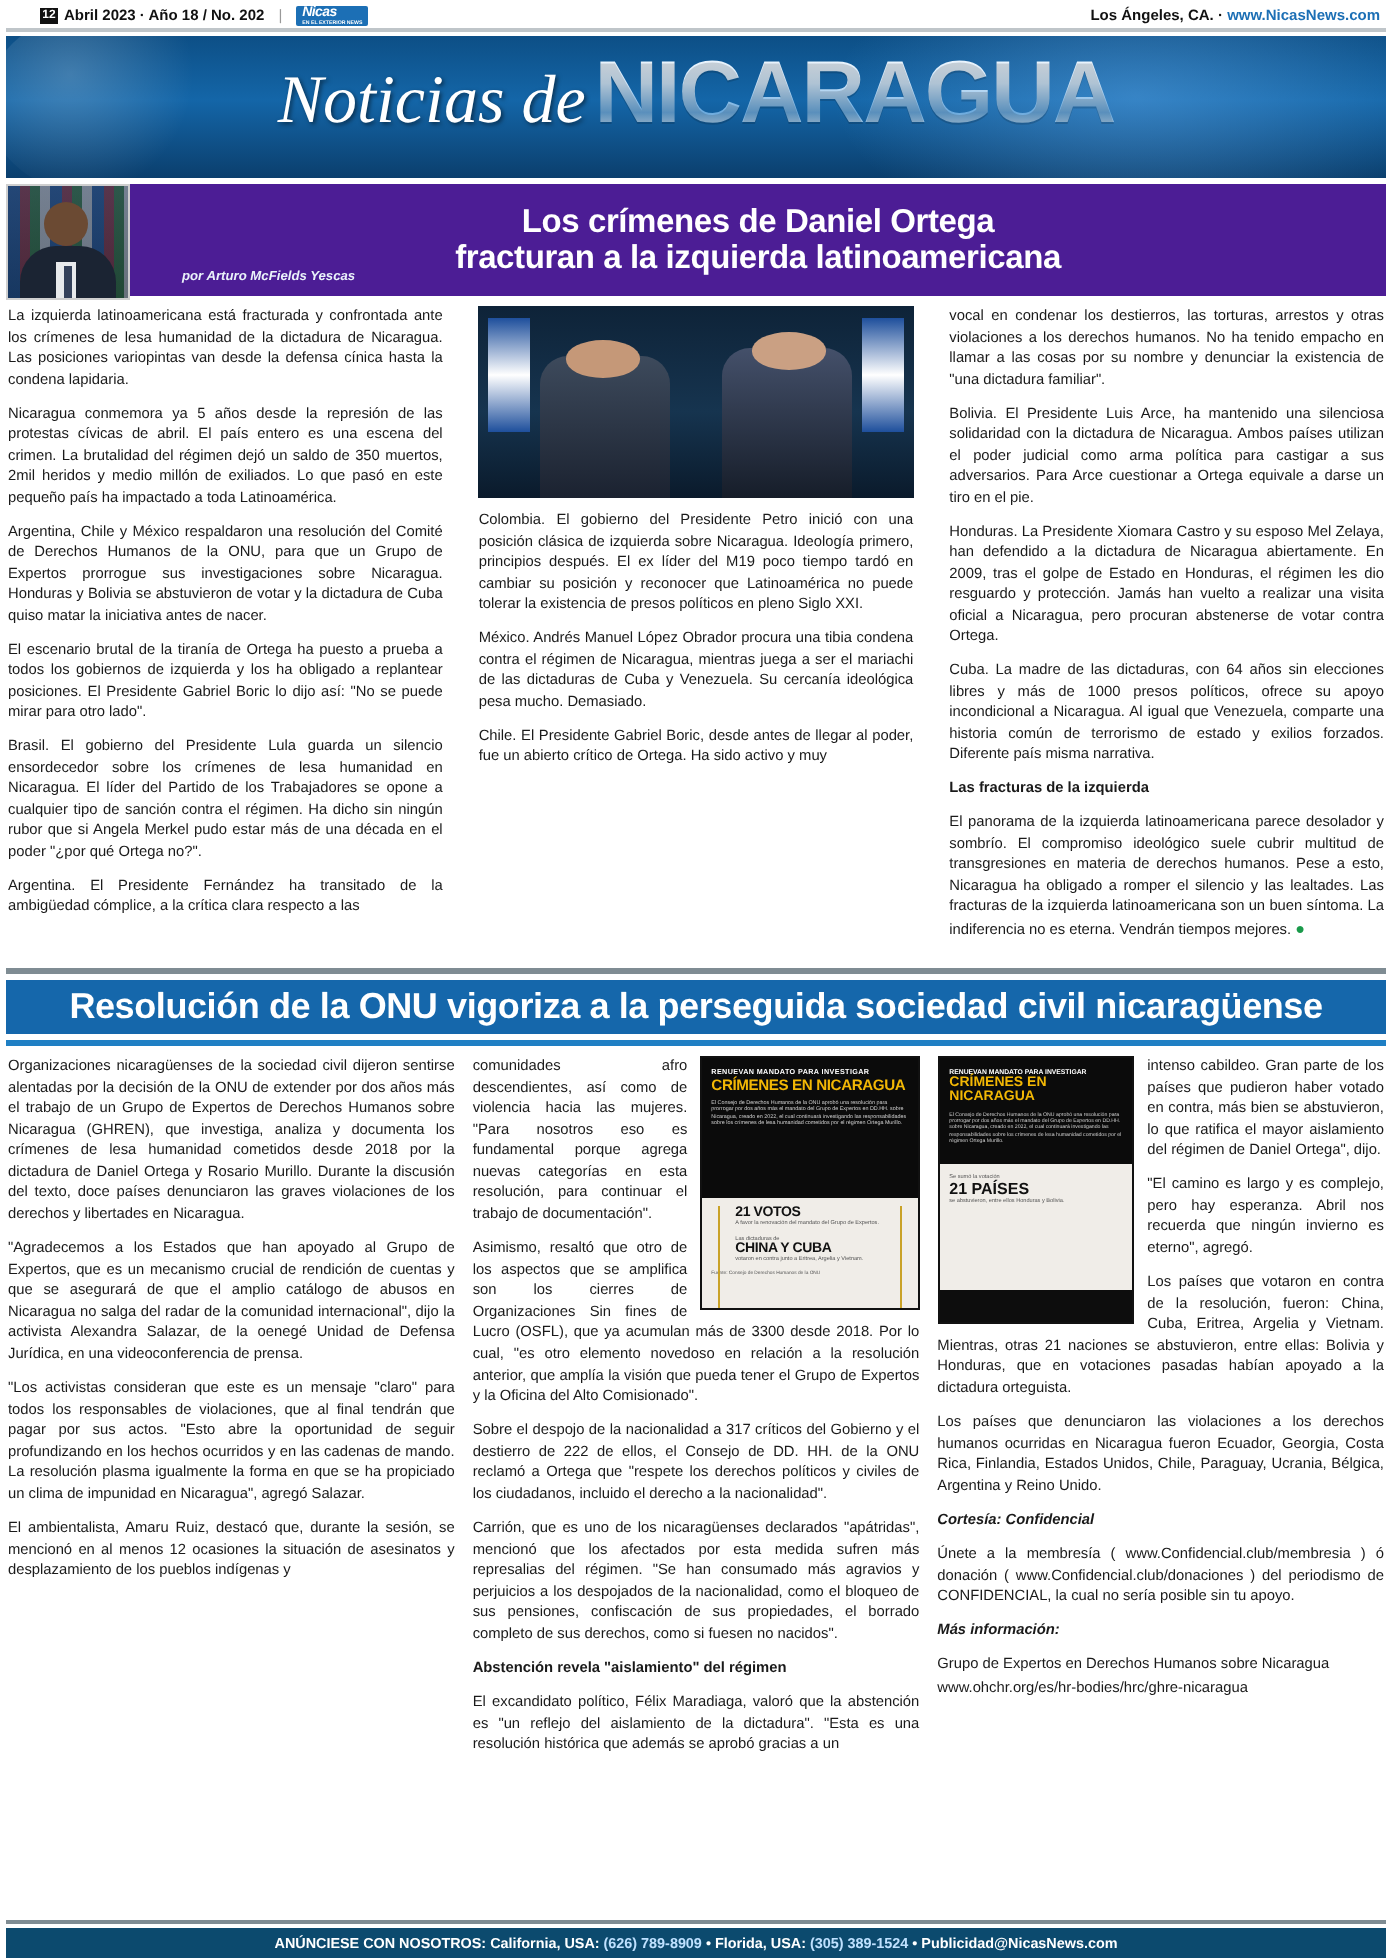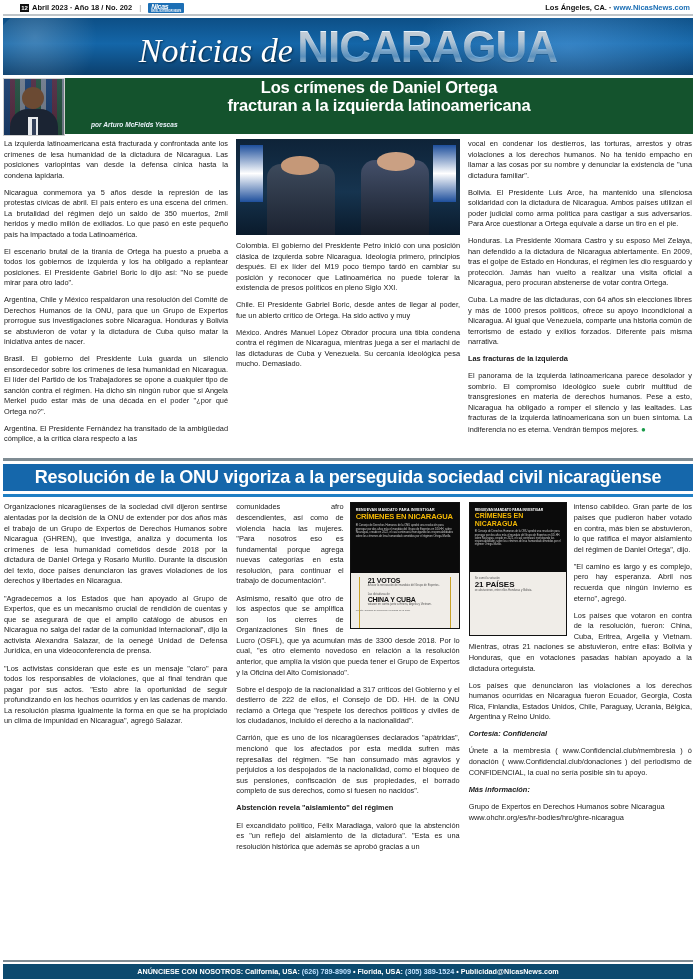--- a/index.html
+++ b/index.html
@@ -17,21 +17,21 @@
   .topbar .datebox{display:flex;align-items:center;gap:3px;}
   .daybadge{display:inline-flex;align-items:center;justify-content:center;background:#111;color:#fff;font-size:6px;font-weight:bold;width:9px;height:8px;line-height:8px;}
   .topbar .sep{margin:0 4px;color:#999;font-weight:normal;}
   .nicaslogo{display:inline-block;background:#1c6fb5;color:#fff;font-style:italic;font-weight:bold;font-size:7px;padding:0 3px;letter-spacing:-.3px;border-radius:1px;}
   .nicaslogo small{display:block;font-size:2.6px;font-style:normal;letter-spacing:0;line-height:3px;}
   .topbar .right{margin-left:auto;font-size:7.5px;}
   .topbar .right .url{color:#1c6fb5;}
   .rulegray{height:2px;background:#bfc5c9;margin:0 3px;}
 
   
-  .masthead{position:relative;height:57px;margin:2px 3px 0 3px;
+  .masthead{position:relative;height:71px;margin:2px 3px 0 3px;
     background:linear-gradient(180deg,#0d4f86 0%,#1466a8 45%,#0b3f6d 100%);
     overflow:hidden;}
   .masthead .globe{position:absolute;left:-10px;top:-14px;width:120px;height:95px;border-radius:50%;
     background:radial-gradient(circle at 35% 35%,rgba(255,255,255,.20),rgba(255,255,255,0) 62%);}
   .masthead .glow{position:absolute;right:-40px;top:-50px;width:330px;height:160px;border-radius:50%;
     background:radial-gradient(ellipse at center,rgba(120,190,255,.35),rgba(120,190,255,0) 65%);}
   .mh-title{position:absolute;left:0;right:0;top:4px;text-align:center;white-space:nowrap;}
   .mh-a{font-family:"Liberation Serif",serif;font-style:italic;font-size:34px;color:#fff;letter-spacing:0px;
         text-shadow:1px 1px 2px rgba(0,0,0,.5);}
   .mh-b{font-family:"Liberation Sans",sans-serif;font-size:44px;font-weight:bold;letter-spacing:-1px;
@@ -43,26 +43,26 @@
   .head1{display:flex;margin:3px 3px 0 3px;height:56px;}
   .photo{width:60px;height:56px;flex:none;border:1px solid #cfcfcf;overflow:hidden;position:relative;
     background:linear-gradient(180deg,#2c3d5c,#101a2b);}
   .photo .flags{position:absolute;inset:0;background:
      repeating-linear-gradient(90deg,#1d4f8c 0 6px,#7d3040 6px 11px,#2e6d3d 11px 16px,#b0b7bd 16px 21px);
      opacity:.55;}
   .photo .head{position:absolute;left:18px;top:8px;width:22px;height:22px;border-radius:50%;background:#6b4a33;}
   .photo .body{position:absolute;left:6px;bottom:0;width:48px;height:26px;background:#1b2433;border-radius:18px 18px 0 0;}
   .photo .shirt{position:absolute;left:24px;bottom:0;width:10px;height:18px;background:#e8eaec;}
   .photo .tie{position:absolute;left:27.5px;bottom:0;width:4px;height:16px;background:#34415a;}
-  .bluebar{flex:1;background:#14532d;position:relative;display:flex;align-items:flex-start;justify-content:center;}
+  .bluebar{flex:1;background:#4c1d95;position:relative;display:flex;align-items:center;justify-content:center;}
   .byline{position:absolute;left:26px;bottom:6px;font-style:italic;font-weight:bold;font-size:6.6px;color:#eaf2fa;}
   .h1text{text-align:center;color:#fff;font-size:16.5px;font-weight:bold;line-height:1.12;letter-spacing:-.2px;}
 
   
-  .cols{display:flex;margin:5px 4px 0 4px;gap:8px;}
+  .cols{display:flex;margin:5px 4px 0 4px;gap:18px;}
   .col{flex:1;min-width:0;}
   .col p{margin:0 0 6.5px 0;font-size:7.4px;line-height:1.42;text-align:justify;color:#1a1a1a;}
   .sub{font-weight:bold;font-size:7.6px;margin:0 0 2px 0;}
   .enddot{color:#1a9a4a;font-size:8px;}
 
   .midimg{float:none;width:100%;height:96px;margin:0 0 6px 0;position:relative;overflow:hidden;border:0;}
   .midimg .sky{position:absolute;inset:0;background:linear-gradient(180deg,#0e2338 0%,#16344f 55%,#0a1a2b 100%);}
   .midimg .p1,.midimg .p2{position:absolute;bottom:0;border-radius:14px 14px 0 0;}
   .midimg .p1{left:14%;width:30%;height:74%;background:linear-gradient(180deg,#3d4a5c,#1b2230);}
   .midimg .p2{right:14%;width:30%;height:78%;background:linear-gradient(180deg,#44506a,#161d29);}
@@ -89,21 +89,21 @@
   .poster .botblk{position:absolute;left:0;right:0;bottom:0;height:44%;background:#f0ede8;padding:4px 5px;box-sizing:border-box;}
   .poster .sm{font-size:2.8px;color:#555;line-height:3.2px;}
   .poster .num{font-size:7px;font-weight:bold;color:#111;letter-spacing:-.2px;}
   .poster .tick{position:absolute;width:1px;height:10px;background:#c9a227;}
 
   .poster2{width:96px;height:132px;float:left;margin:0 7px 5px 0;background:#0d0d0d;position:relative;overflow:hidden;border:1px solid #111;}
   .poster2 .t{position:absolute;left:0;right:0;top:0;height:52%;background:#0b0b0b;padding:5px;box-sizing:border-box;}
   .poster2 .k{font-size:3.4px;color:#fff;font-weight:bold;line-height:4px;}
   .poster2 .bt{font-size:7px;color:#f2b705;font-weight:bold;line-height:7.5px;}
   .poster2 .bd{font-size:2.6px;color:#cfcfcf;line-height:3.2px;margin-top:3px;}
-  .poster2 .b{position:absolute;left:0;right:0;bottom:0;height:48%;background:#f0ede8;padding:5px;box-sizing:border-box;}
+  .poster2 .b{position:absolute;left:0;right:0;bottom:16px;height:48%;background:#f0ede8;padding:5px;box-sizing:border-box;}
   .poster2 .n{font-size:8px;font-weight:bold;color:#111;}
   .poster2 .s{font-size:2.8px;color:#555;line-height:3.3px;}
 
   .courtesy{font-style:italic;font-weight:bold;font-size:7.4px;margin:0 0 6px 0;}
   .link{color:#1c6fb5;}
   .masinfo{font-weight:bold;font-style:italic;font-size:7.6px;margin:0 0 2px 0;}
 
   
   .footwrap{position:absolute;left:0;right:0;bottom:0;}
   .footrule{height:2px;background:#7f8c93;margin:0 3px 2px 3px;}
@@ -156,38 +156,38 @@
         <div>fracturan a la izquierda latinoamericana</div>
       </div>
       <div class="byline">por Arturo McFields Yescas</div>
     </div>
   </div>
 
   <div class="cols">
     <div class="col">
       <p>La izquierda latinoamericana está fracturada y confrontada ante los crímenes de lesa humanidad de la dictadura de Nicaragua. Las posiciones variopintas van desde la defensa cínica hasta la condena lapidaria.</p>
       <p>Nicaragua conmemora ya 5 años desde la represión de las protestas cívicas de abril. El país entero es una escena del crimen. La brutalidad del régimen dejó un saldo de 350 muertos, 2mil heridos y medio millón de exiliados. Lo que pasó en este pequeño país ha impactado a toda Latinoamérica.</p>
+      <p>Argentina, Chile y México respaldaron una resolución del Comité de Derechos Humanos de la ONU, para que un Grupo de Expertos prorrogue sus investigaciones sobre Nicaragua. Honduras y Bolivia se abstuvieron de votar y la dictadura de Cuba quiso matar la iniciativa antes de nacer.</p>
       <p>El escenario brutal de la tiranía de Ortega ha puesto a prueba a todos los gobiernos de izquierda y los ha obligado a replantear posiciones. El Presidente Gabriel Boric lo dijo así: "No se puede mirar para otro lado".</p>
-      <p>Argentina, Chile y México respaldaron una resolución del Comité de Derechos Humanos de la ONU, para que un Grupo de Expertos prorrogue sus investigaciones sobre Nicaragua. Honduras y Bolivia se abstuvieron de votar y la dictadura de Cuba quiso matar la iniciativa antes de nacer.</p>
       <p>Brasil. El gobierno del Presidente Lula guarda un silencio ensordecedor sobre los crímenes de lesa humanidad en Nicaragua. El líder del Partido de los Trabajadores se opone a cualquier tipo de sanción contra el régimen. Ha dicho sin ningún rubor que si Angela Merkel pudo estar más de una década en el poder "¿por qué Ortega no?".</p>
       <p>Argentina. El Presidente Fernández ha transitado de la ambigüedad cómplice, a la crítica clara respecto a las</p>
     </div>
     <div class="col">
       <div class="midimg">
         <div class="sky"></div>
         <div class="flagL"></div>
         <div class="flagR"></div>
         <div class="p1"></div>
         <div class="p2"></div>
         <div class="f1"></div>
         <div class="f2"></div>
       </div>
       <p>Colombia. El gobierno del Presidente Petro inició con una posición clásica de izquierda sobre Nicaragua. Ideología primero, principios después. El ex líder del M19 poco tiempo tardó en cambiar su posición y reconocer que Latinoamérica no puede tolerar la existencia de presos políticos en pleno Siglo XXI.</p>
+      <p>México. Andrés Manuel López Obrador procura una tibia condena contra el régimen de Nicaragua, mientras juega a ser el mariachi de las dictaduras de Cuba y Venezuela. Su cercanía ideológica pesa mucho. Demasiado.</p>
       <p>Chile. El Presidente Gabriel Boric, desde antes de llegar al poder, fue un abierto crítico de Ortega. Ha sido activo y muy</p>
-      <p>México. Andrés Manuel López Obrador procura una tibia condena contra el régimen de Nicaragua, mientras juega a ser el mariachi de las dictaduras de Cuba y Venezuela. Su cercanía ideológica pesa mucho. Demasiado.</p>
     </div>
     <div class="col">
       <p>vocal en condenar los destierros, las torturas, arrestos y otras violaciones a los derechos humanos. No ha tenido empacho en llamar a las cosas por su nombre y denunciar la existencia de "una dictadura familiar".</p>
       <p>Bolivia. El Presidente Luis Arce, ha mantenido una silenciosa solidaridad con la dictadura de Nicaragua. Ambos países utilizan el poder judicial como arma política para castigar a sus adversarios. Para Arce cuestionar a Ortega equivale a darse un tiro en el pie.</p>
       <p>Honduras. La Presidente Xiomara Castro y su esposo Mel Zelaya, han defendido a la dictadura de Nicaragua abiertamente. En 2009, tras el golpe de Estado en Honduras, el régimen les dio resguardo y protección. Jamás han vuelto a realizar una visita oficial a Nicaragua, pero procuran abstenerse de votar contra Ortega.</p>
       <p>Cuba. La madre de las dictaduras, con 64 años sin elecciones libres y más de 1000 presos políticos, ofrece su apoyo incondicional a Nicaragua. Al igual que Venezuela, comparte una historia común de terrorismo de estado y exilios forzados. Diferente país misma narrativa.</p>
       <p class="sub">Las fracturas de la izquierda</p>
       <p><span>El panorama de la izquierda latinoamericana parece desolador y sombrío. El compromiso ideológico suele cubrir multitud de transgresiones en materia de derechos humanos. Pese a esto, Nicaragua ha obligado a romper el silencio y las lealtades. Las fracturas de la izquierda latinoamericana son un buen síntoma. La indiferencia no es eterna. Vendrán tiempos mejores.</span> <span class="enddot">●</span></p>
     </div>
   </div>
@@ -196,20 +196,21 @@
   <div class="head2">
     <div class="h2text">Resolución de la ONU vigoriza a la perseguida sociedad civil nicaragüense</div>
   </div>
   <div class="rule3"></div>
 
   <div class="cols2">
     <div class="col">
       <p>Organizaciones nicaragüenses de la sociedad civil dijeron sentirse alentadas por la decisión de la ONU de extender por dos años más el trabajo de un Grupo de Expertos de Derechos Humanos sobre Nicaragua (GHREN), que investiga, analiza y documenta los crímenes de lesa humanidad cometidos desde 2018 por la dictadura de Daniel Ortega y Rosario Murillo. Durante la discusión del texto, doce países denunciaron las graves violaciones de los derechos y libertades en Nicaragua.</p>
       <p>"Agradecemos a los Estados que han apoyado al Grupo de Expertos, que es un mecanismo crucial de rendición de cuentas y que se asegurará de que el amplio catálogo de abusos en Nicaragua no salga del radar de la comunidad internacional", dijo la activista Alexandra Salazar, de la oenegé Unidad de Defensa Jurídica, en una videoconferencia de prensa.</p>
       <p>"Los activistas consideran que este es un mensaje "claro" para todos los responsables de violaciones, que al final tendrán que pagar por sus actos. "Esto abre la oportunidad de seguir profundizando en los hechos ocurridos y en las cadenas de mando. La resolución plasma igualmente la forma en que se ha propiciado un clima de impunidad en Nicaragua", agregó Salazar.</p>
+      <p>El ambientalista, Amaru Ruiz, destacó que, durante la sesión, se mencionó en al menos 12 ocasiones la situación de asesinatos y desplazamiento de los pueblos indígenas y</p>
     </div>
 
     <div class="col">
       <div class="poster">
         <div class="topblk">
           <div class="kicker">RENUEVAN MANDATO PARA INVESTIGAR</div>
           <div class="bigttl">CRÍMENES EN NICARAGUA</div>
           <div class="body">El Consejo de Derechos Humanos de la ONU aprobó una resolución para prorrogar por dos años más el mandato del Grupo de Expertos en DD.HH. sobre Nicaragua, creado en 2022, el cual continuará investigando las responsabilidades sobre los crímenes de lesa humanidad cometidos por el régimen Ortega Murillo.</div>
         </div>
         <div class="botblk">

